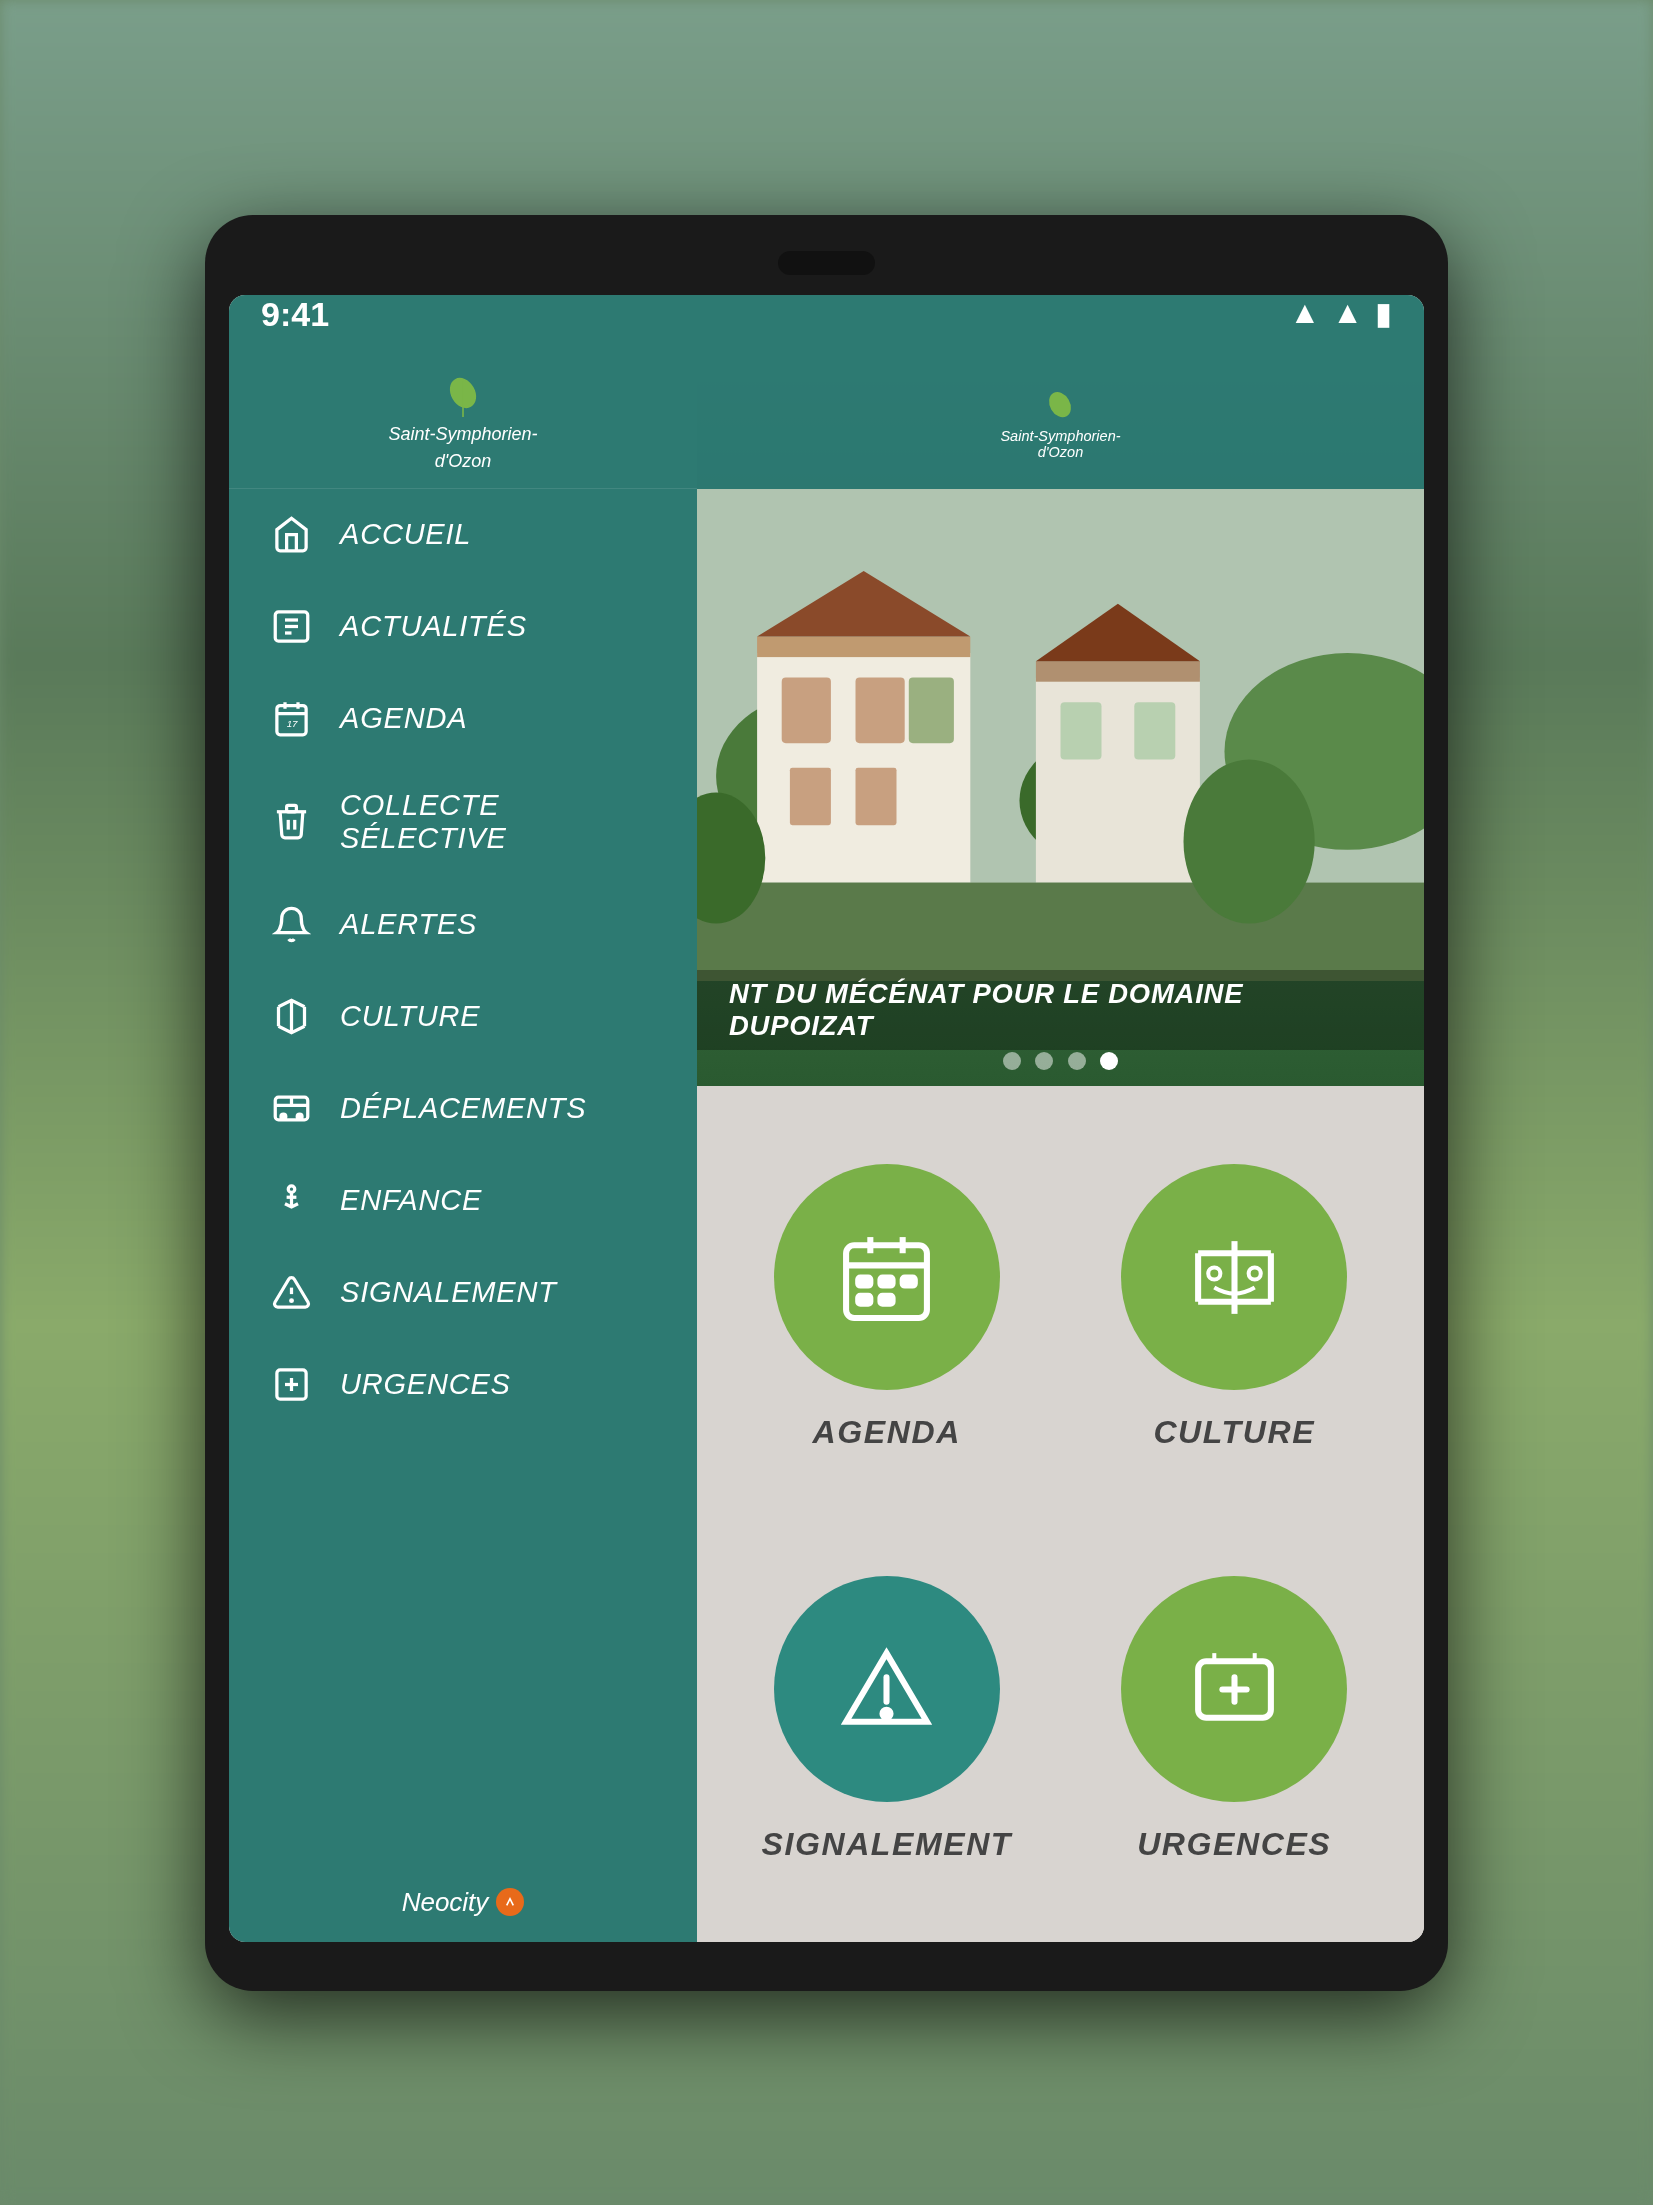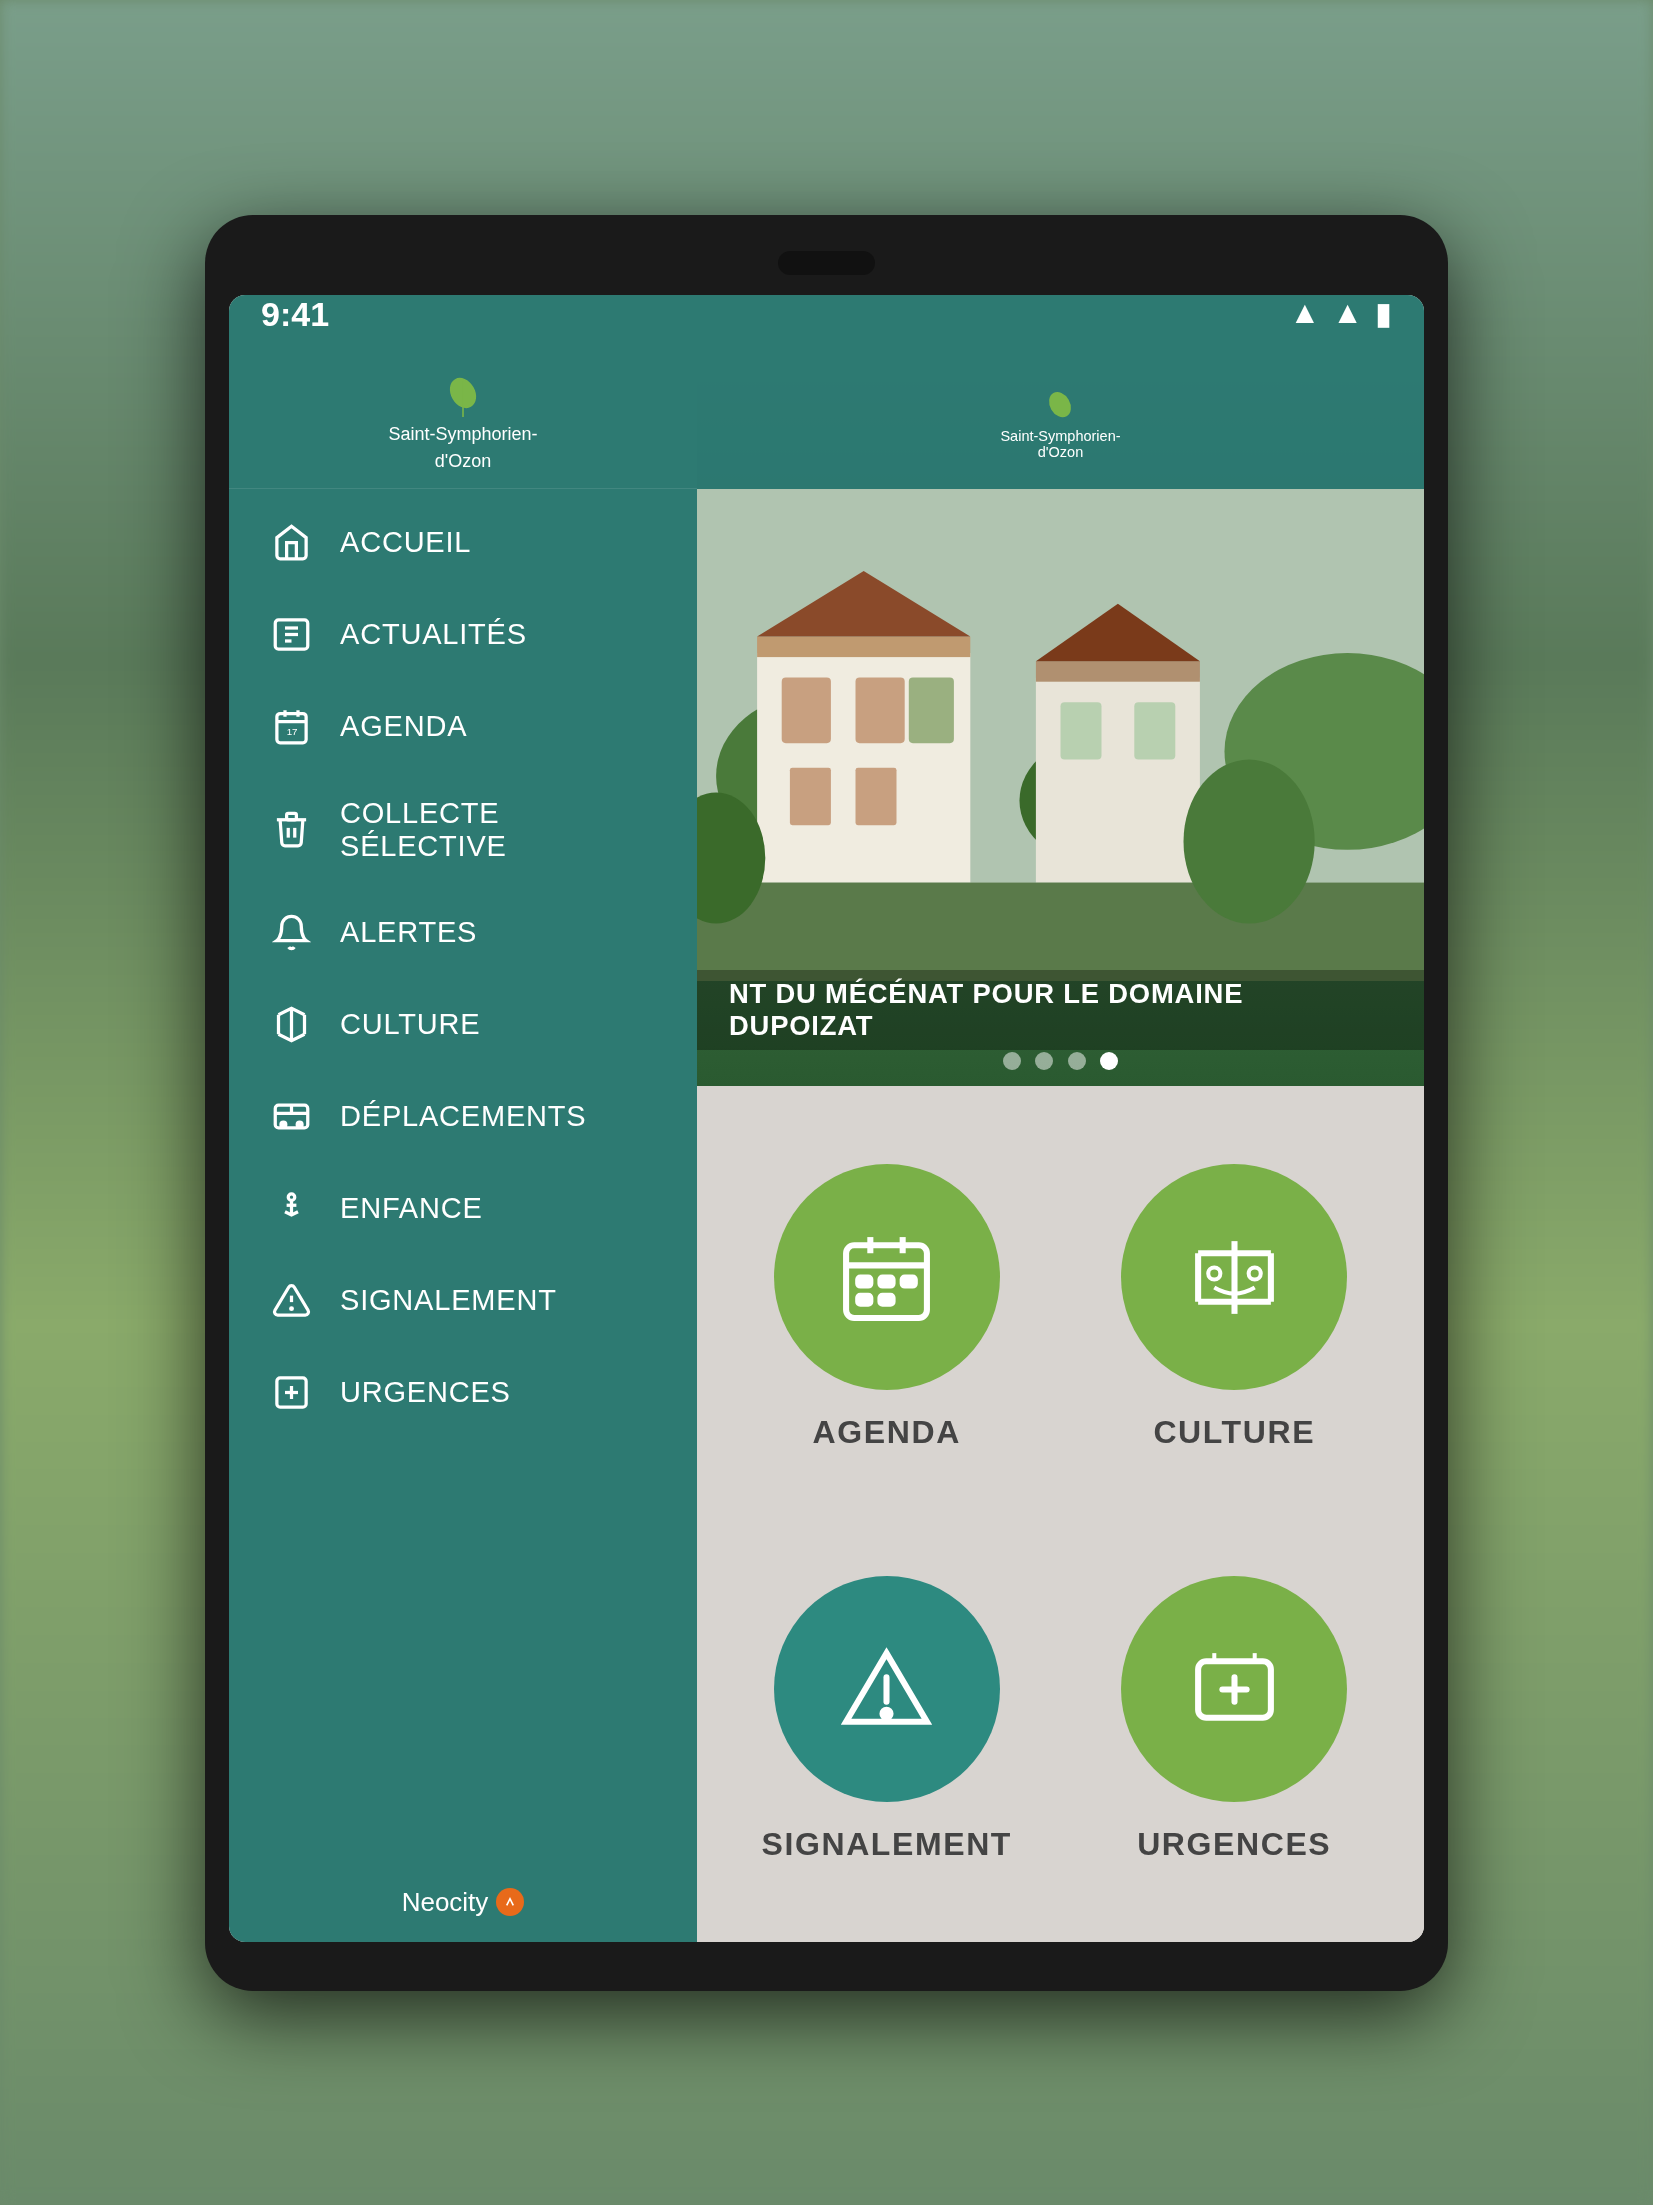--- a/index.html
+++ b/index.html
@@ -85,20 +85,21 @@
       display: flex;
       align-items: center;
       gap: 12px;
     }
 
     
     .main-content {
       display: flex;
       flex: 1;
       overflow: hidden;
+      font-style: italic;
     }
 
     
     .sidebar {
       width: 468px;
       background: #2d7a72;
       display: flex;
       flex-direction: column;
       flex-shrink: 0;
     }
@@ -114,21 +115,21 @@
 
     .logo-icon {
       display: flex;
       flex-direction: column;
       align-items: center;
     }
 
     .nav-items {
       flex: 1;
       overflow-y: auto;
-      padding: 8px 0;
+      padding: 0 0;
     }
 
     .nav-item {
       display: flex;
       align-items: center;
       gap: 24px;
       padding: 24px 40px;
       color: white;
       cursor: pointer;
       border-left: 3.2px solid transparent;

